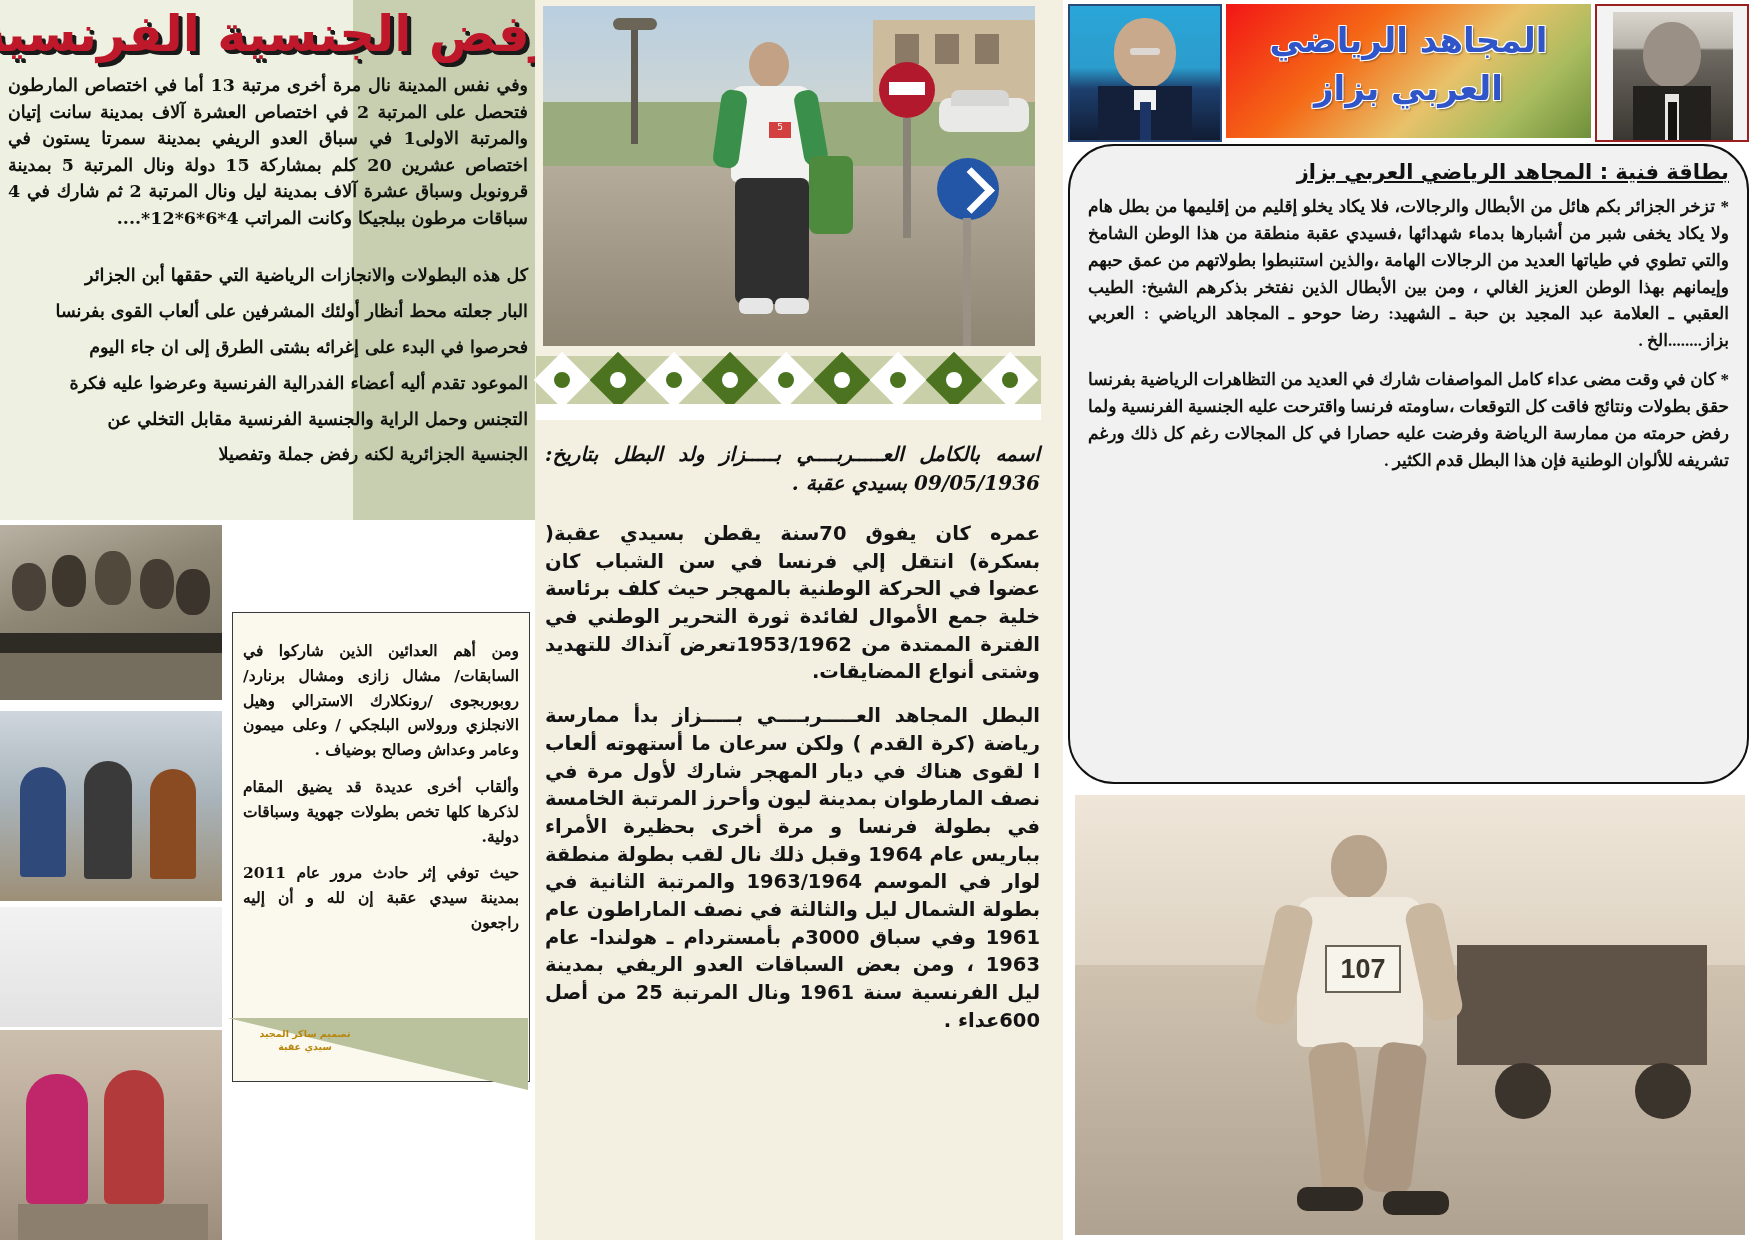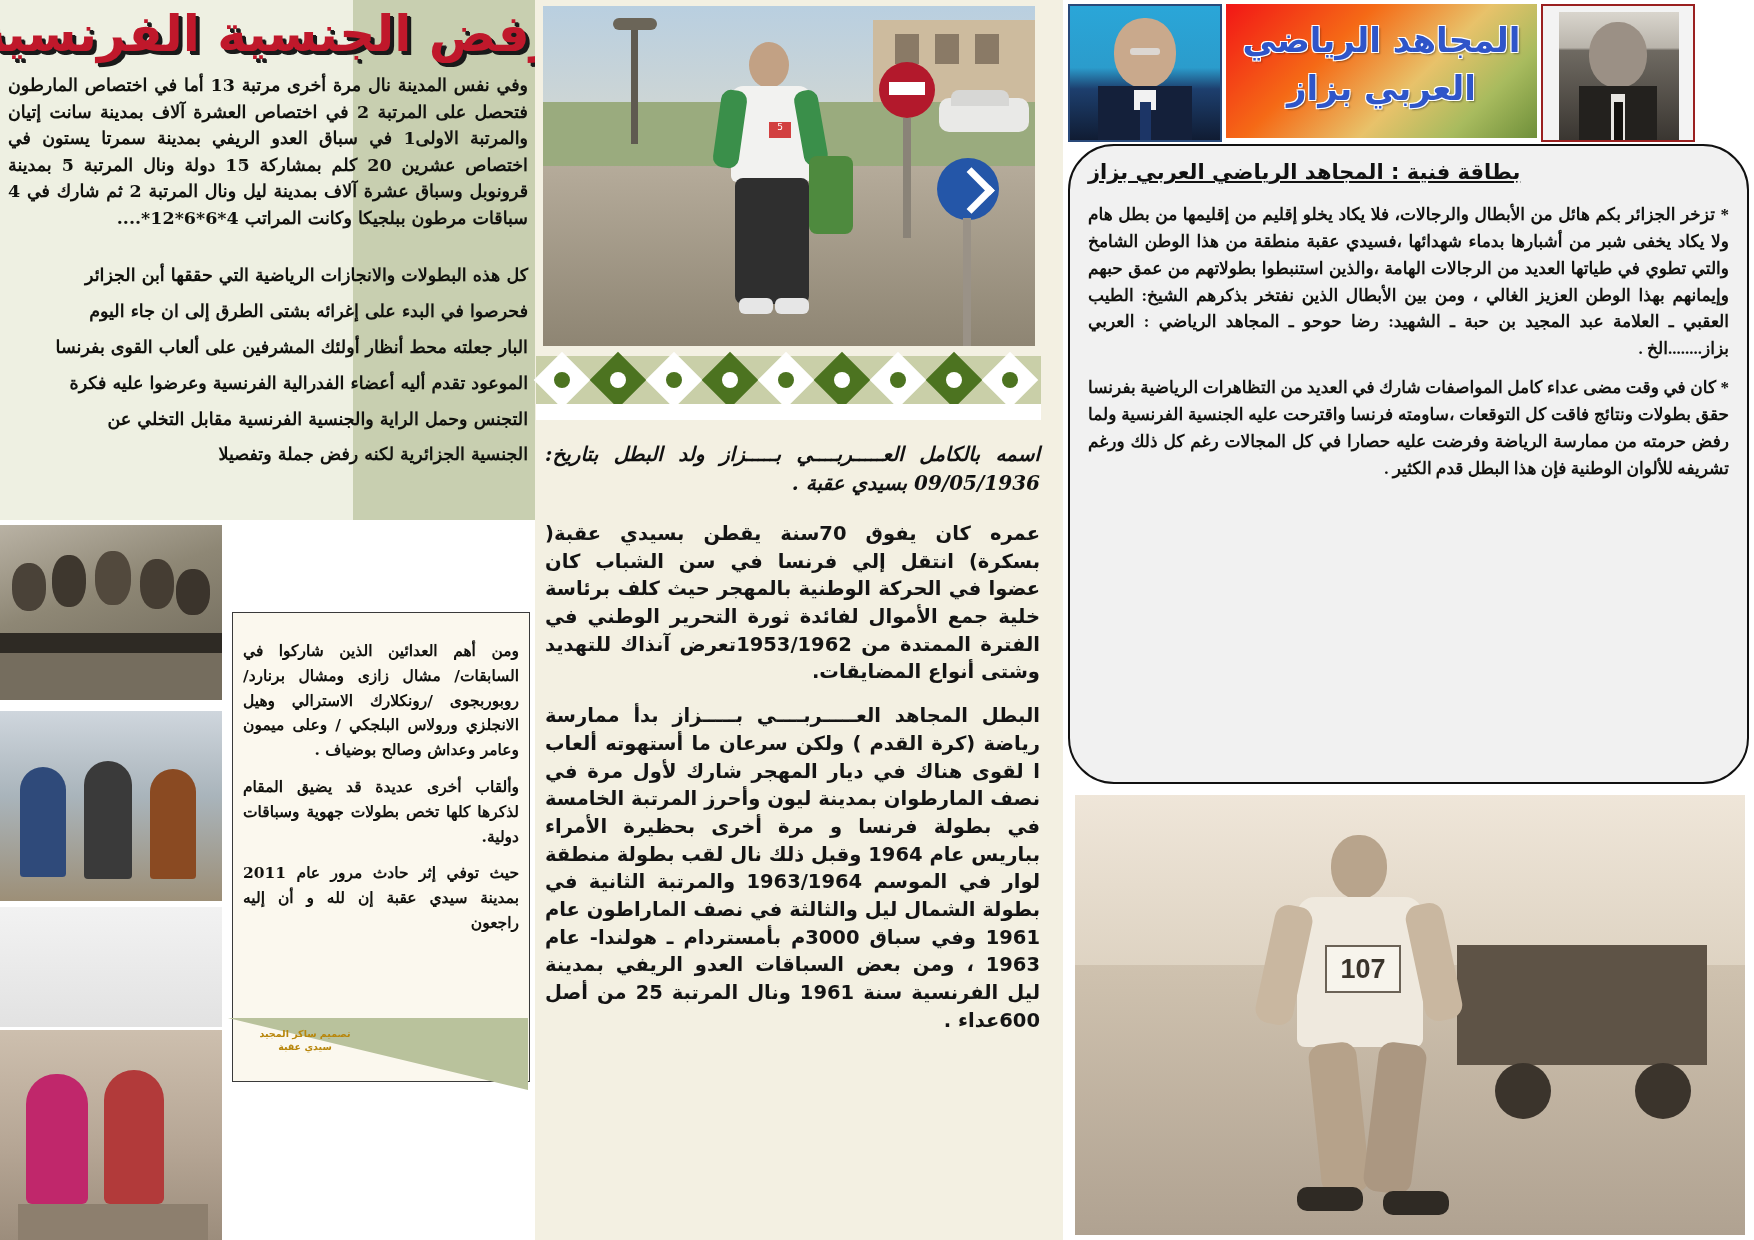--- a/index.html
+++ b/index.html
@@ -82,41 +82,41 @@
       font-style:italic;font-weight:bold;font-size:20px;color:#111;
       direction:rtl;text-align:justify;line-height:1.45;}
   #center-body{left:545px;top:520px;width:495px;
       font-family:"DejaVu Sans","Liberation Sans",sans-serif;
       font-weight:bold;font-size:19.5px;line-height:1.42;color:#141414;
       direction:rtl;text-align:justify;}
   #center-body p{margin:0 0 16px 0;}
 
   
   #right-col{left:1063px;top:0;width:691px;height:1240px;background:#ffffff;}
-  #header-row{left:1068px;top:4px;width:627px;height:134px;display:flex;gap:4px;}
+  #header-row{left:1068px;top:4px;width:681px;height:134px;display:flex;gap:4px;}
   #hdr-photo-1{width:150px;height:134px;border:2px solid #9a2020;background:#f3f3f3;
       position:relative;overflow:hidden;}
   #hdr-photo-1 .pm{position:absolute;left:16px;top:6px;width:120px;height:128px;
       background:linear-gradient(180deg,#d9d5cd 0%,#b9b4ab 28%,#6f6a62 30%,#3a3631 100%);}
   #hdr-banner{flex:1;position:relative;overflow:hidden;
       background:linear-gradient(135deg,#f21616 0%,#f56a16 34%,#e8c26a 60%,#a8bb5e 80%,#6f8f3a 100%);}
   #hdr-banner .bl{position:absolute;width:100%;text-align:center;direction:rtl;
       font-weight:bold;color:#2f55c9;
       text-shadow:-1px -1px 0 #fff,1px -1px 0 #fff,-1px 1px 0 #fff,1px 1px 0 #fff, 2px 2px 2px rgba(0,0,0,.35);}
   #hdr-banner .bl1{top:16px;font-size:34px;}
   #hdr-banner .bl2{top:64px;font-size:34px;}
   #hdr-photo-2{width:150px;height:134px;border:2px solid #2a4a7a;
       background:linear-gradient(180deg,#2aa6d8 0%,#2b9ccc 46%,#1d3f6e 62%,#101c33 100%);
       position:relative;overflow:hidden;}
 
   #info-box{left:1068px;top:144px;width:681px;height:640px;
       background:#f1f1f1;border:2px solid #111;border-radius:46px;}
   #info-box .inner{padding:14px 18px 10px 18px;}
-  #info-title{text-align:left;font-weight:bold;font-size:21px;color:#111;
-      text-decoration:underline;direction:rtl;margin-bottom:18px;
+  #info-title{text-align:right;font-weight:bold;font-size:21px;color:#111;
+      text-decoration:underline;direction:rtl;margin-bottom:10px;
       font-family:"DejaVu Sans","Liberation Sans",sans-serif;}
   #info-box .art-body{font-size:17px;line-height:1.58;font-weight:bold;
       font-family:Liberation Serif, serif;}
   #info-box p{margin:0 0 12px 0;}
 
   #right-photo{left:1075px;top:795px;width:670px;height:440px;overflow:hidden;
       background:linear-gradient(180deg,#e9ded0 0%,#dcd0bf 40%,#c9bba8 70%,#b6a896 100%);}
 
   
   .blob{position:absolute;border-radius:50%;}
@@ -132,22 +132,22 @@
     <div class="abs" id="headline-strip-green"></div>
 
     <div class="abs" id="headline">رفض الجنسية الفرنسية</div>
 
     <div class="abs art-body" id="left-par-1">
       <p>وفي نفس المدينة نال مرة أخرى مرتبة 13 أما في اختصاص المارطون فتحصل على المرتبة 2 في اختصاص العشرة آلاف بمدينة سانت إتيان والمرتبة الاولى1 في سباق العدو الريفي بمدينة سمرتا يستون في اختصاص عشرين 20 كلم بمشاركة 15 دولة ونال المرتبة 5 بمدينة قرونوبل وسباق عشرة آلاف بمدينة ليل ونال المرتبة 2 ثم شارك في 4 سباقات مرطون ببلجيكا وكانت المراتب 4*6*6*12*....</p>
     </div>
 
     <div class="abs art-body" id="left-par-2">
       <p>كل هذه البطولات والانجازات الرياضية التي حققها أبن الجزائر</p>
+      <p>البار جعلته محط أنظار أولئك المشرفين على ألعاب القوى بفرنسا</p>
       <p>فحرصوا في البدء على إغرائه بشتى الطرق إلى ان جاء اليوم</p>
-      <p>البار جعلته محط أنظار أولئك المشرفين على ألعاب القوى بفرنسا</p>
       <p>الموعود تقدم أليه أعضاء الفدرالية الفرنسية وعرضوا عليه فكرة</p>
       <p>التجنس وحمل الراية والجنسية الفرنسية مقابل التخلي عن</p>
       <p>الجنسية الجزائرية لكنه رفض جملة وتفصيلا</p>
     </div>
 
     <div class="abs" id="photo-group">
       <div class="lp" id="lp1">
         <div class="blob" style="left:12px;top:38px;width:34px;height:48px;background:#4a4238;border-radius:45%;"></div>
         <div class="blob" style="left:52px;top:30px;width:34px;height:52px;background:#3e372e;border-radius:45%;"></div>
         <div class="blob" style="left:95px;top:26px;width:36px;height:54px;background:#52493d;border-radius:45%;"></div>

